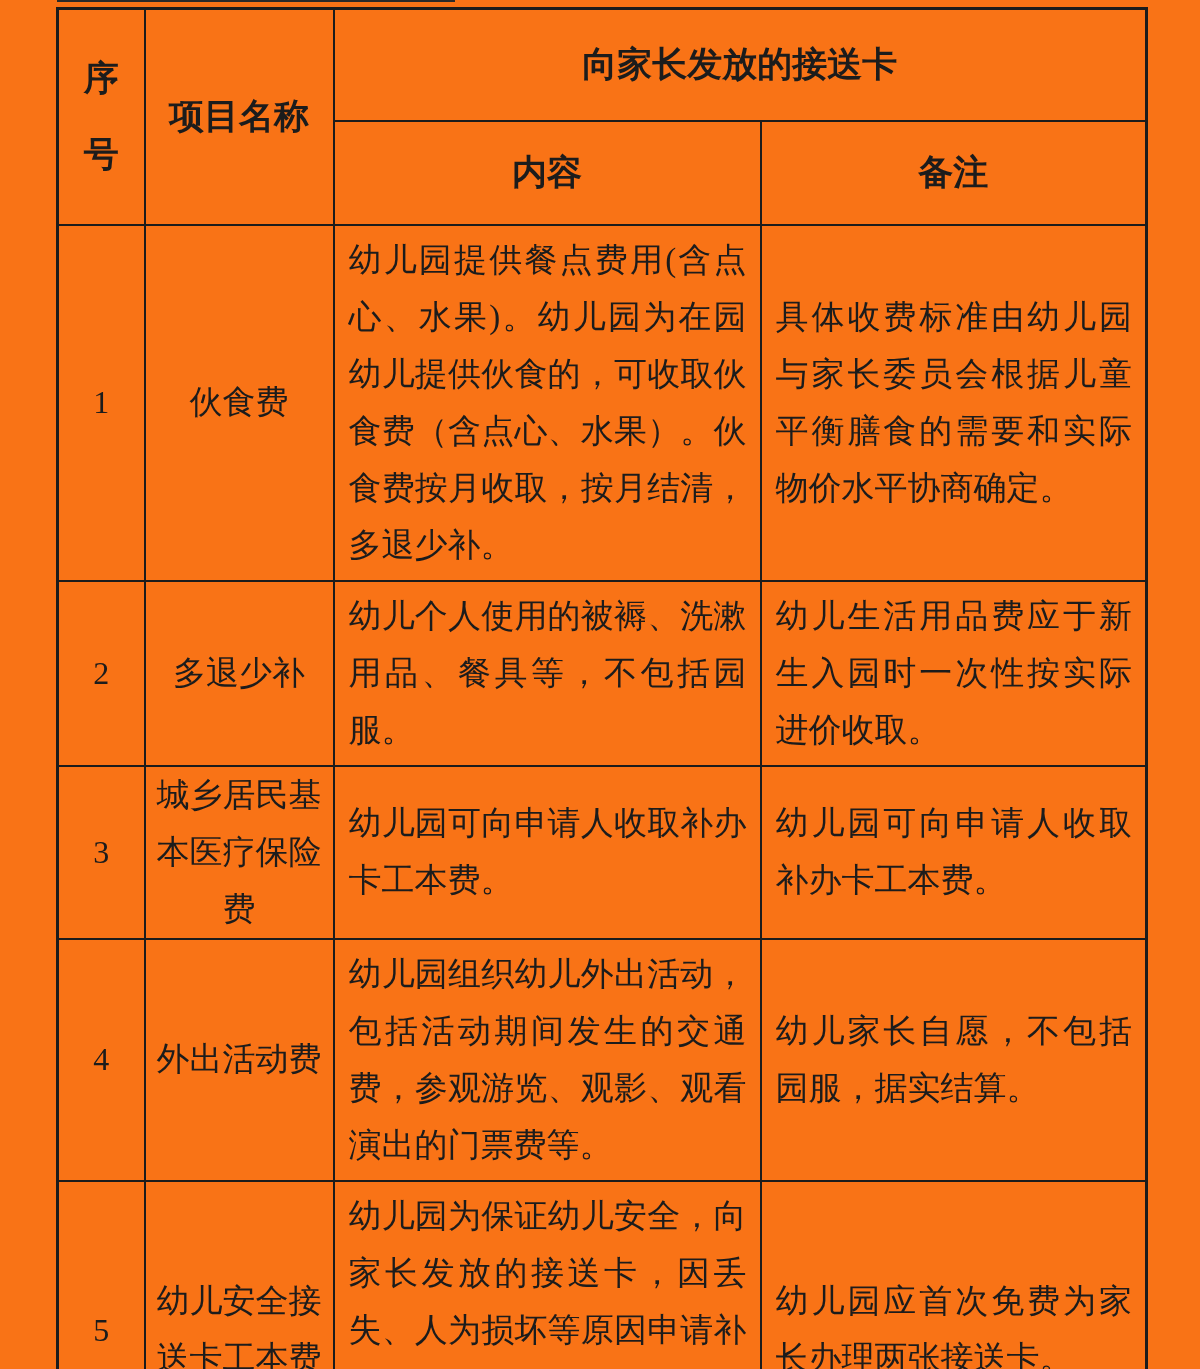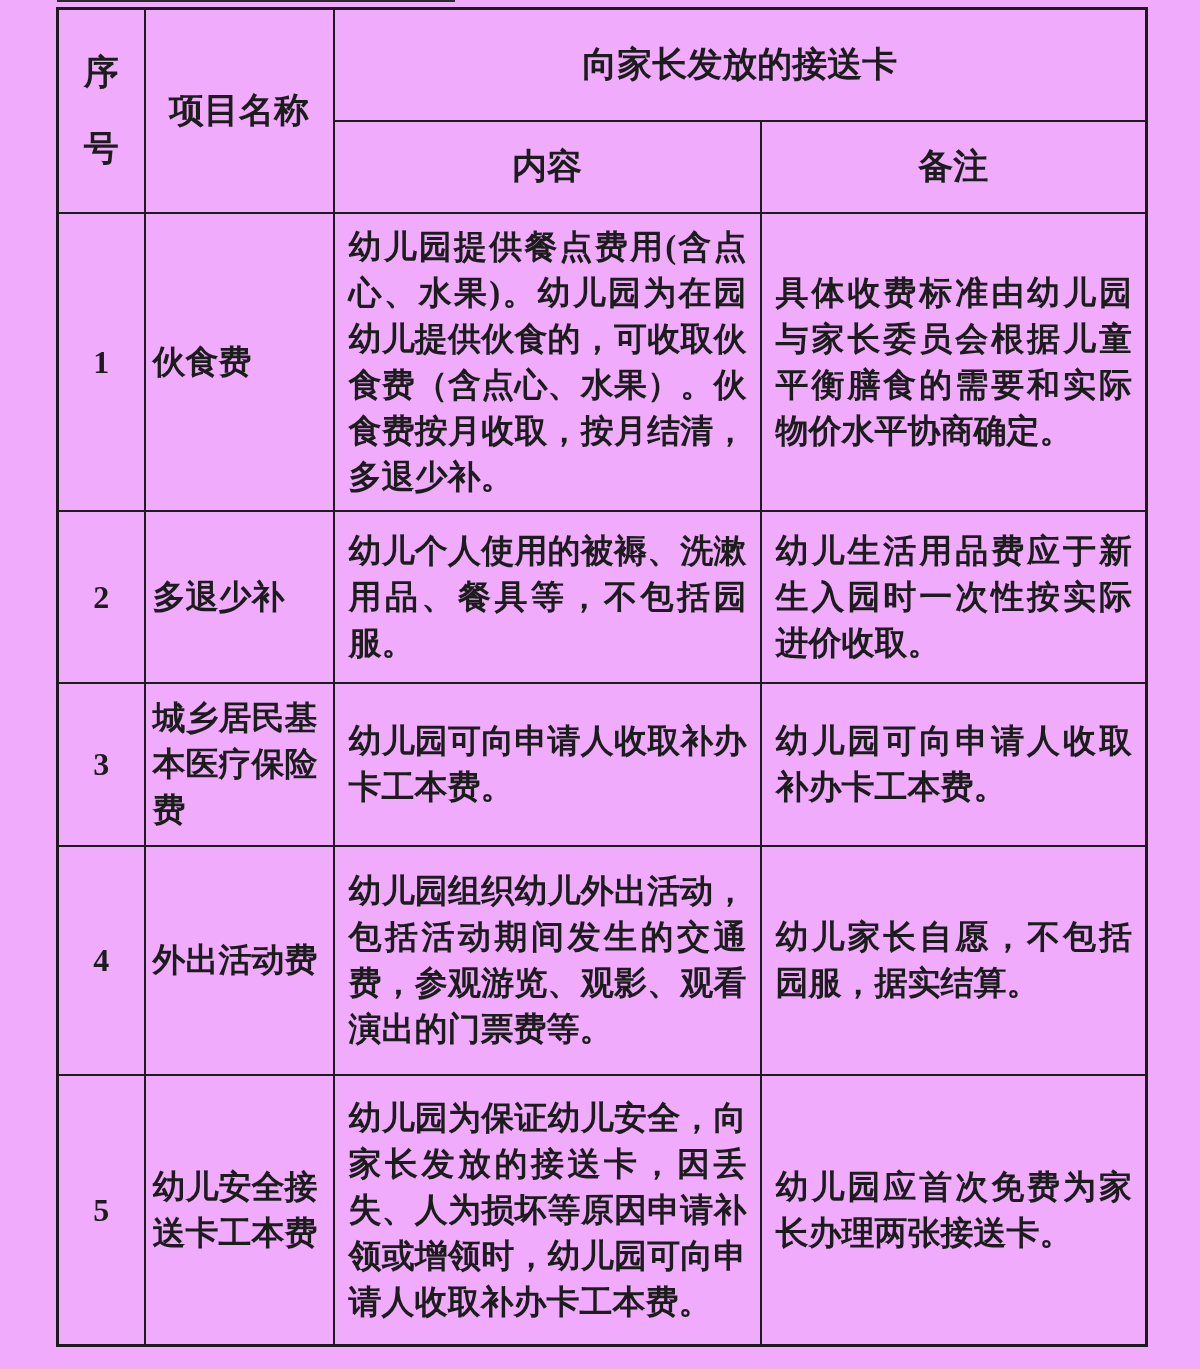--- a/index.html
+++ b/index.html
@@ -4,21 +4,21 @@
 <style>
   html, body {
     margin: 0;
     padding: 0;
     background: #ffffff;
   }
   .page {
     position: relative;
     width: 1200px;
     height: 1369px;
-    background: #f0abfc;
+    background: #f97316;
     font-family: "Liberation Serif", "DejaVu Serif", serif;
     color: #1c1c1c;
     overflow: hidden;
   }
   
   .artifact-line {
     position: absolute;
     left: 57px;
     top: 0;
     width: 398px;
@@ -39,21 +39,21 @@
     vertical-align: middle;
     overflow: hidden;
   }
   
   col.c-seq    { width: 87px;  }
   col.c-name   { width: 189px; }
   col.c-content{ width: 427px; }
   col.c-remark { width: 386px; }
   
   tr.hr1 { height: 112px; }
-  tr.hr2 { height: 92px;  }
+  tr.hr2 { height: 104px;  }
   tr.r1  { height: 298px; }
   tr.r2  { height: 172px; }
   tr.r3  { height: 163px; }
   tr.r4  { height: 229px; }
   tr.r5  { height: 271px; }
 
   .fee-table th {
     font-weight: bold;
     font-size: 35px;
     text-align: center;
@@ -61,28 +61,28 @@
   }
   
   th.h-seq .stack {
     display: inline-block;
     width: 1.15em;
     line-height: 76px;
     word-break: break-all;
   }
   .fee-table td {
     font-size: 33px;
-    line-height: 46px;
-    font-weight: bold;
+    line-height: 57px;
   }
   td.seq-cell {
     text-align: center;
     font-size: 32px;
   }
   td.name-cell {
+    text-align: center;
     padding: 0 7px;
   }
   td.content-cell, td.remark-cell {
     text-align: justify;
     padding: 6px 13px 6px 14px;
   }
 </style>
 </head>
 <body>
 

